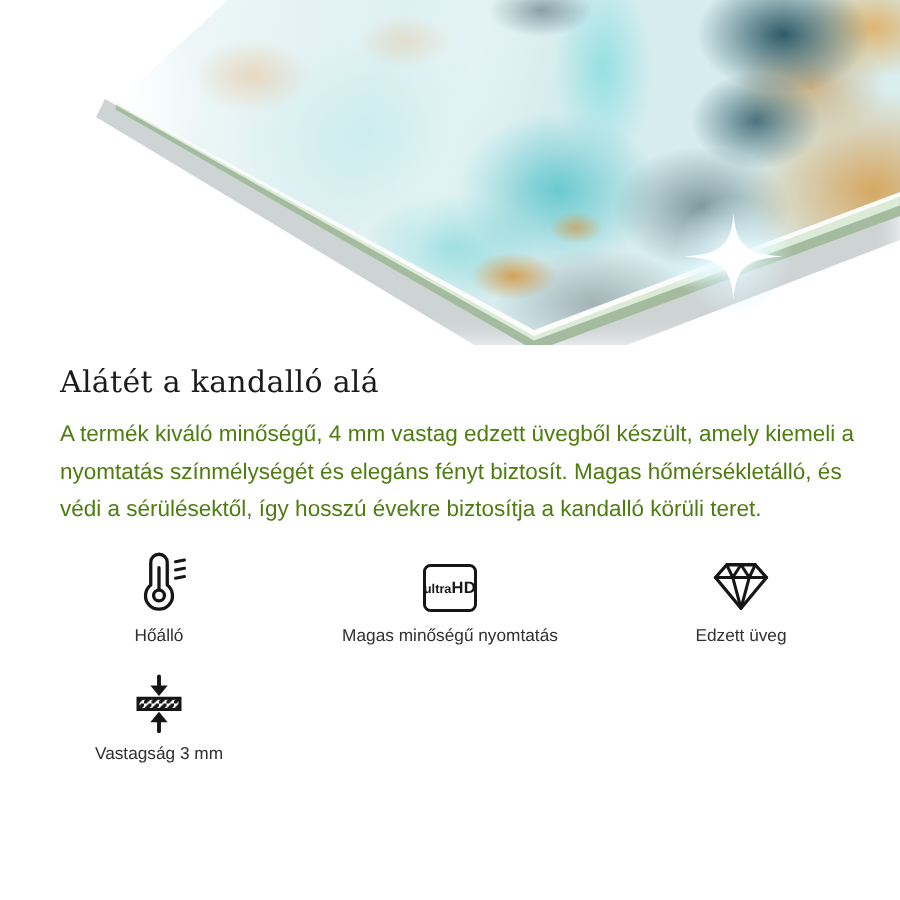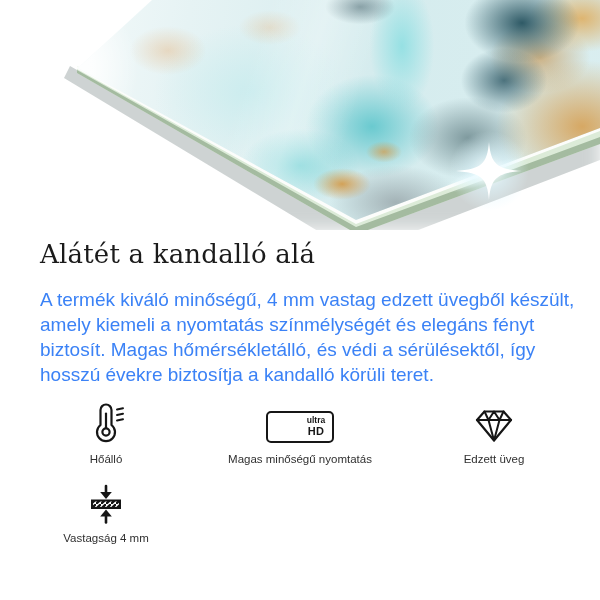--- a/index.html
+++ b/index.html
@@ -62,41 +62,41 @@
     position:absolute;left:440px;top:166px;width:88px;height:18px;z-index:4;
     transform:rotate(-20.5deg);
     background:radial-gradient(closest-side, rgba(242,253,255,0.95), rgba(242,253,255,0));
   }
   .sparkle{position:absolute;left:447px;top:129px;width:84px;height:84px;z-index:5;}
 
   
   .headline{
     margin:6px 0 0 40px;
     font-family:"DejaVu Serif","Liberation Serif",serif;
-    font-weight:400;font-size:26px;line-height:37px;color:#1b1b1b;letter-spacing:0.2px;
+    font-weight:400;font-size:20px;line-height:37px;color:#1b1b1b;letter-spacing:0.2px;
   }
   .description{
-    margin:14px 0 0 40px;width:545px;
-    font-size:19px;line-height:25px;color:#3b82f6;
+    margin:4px 0 0 40px;width:545px;
+    font-size:15px;line-height:25px;color:#4d7c0f;
   }
 
   
   .features{
     display:grid;grid-template-columns:repeat(3,1fr);
     margin:12px 9px 0;row-gap:13px;
   }
   .feature{display:flex;flex-direction:column;align-items:center;}
   .ficon{height:46px;display:flex;align-items:flex-end;justify-content:center;}
   .flabel{margin-top:8px;font-size:11.5px;color:#303030;text-align:left;}
   .icon-stroke{stroke:#161616;fill:none;stroke-linecap:round;stroke-linejoin:round;}
   .icon-fill{fill:#161616;stroke:none;}
   .uhd{
     width:32px;height:28px;border:2.5px solid #161616;border-radius:5px;
-    display:flex;flex-direction:column;align-items:center;justify-content:center;
-    font-weight:700;color:#161616;margin-bottom:2px;padding-left:32px;
+    display:flex;align-items:center;justify-content:center;
+    font-weight:700;color:#161616;margin-bottom:2px;
   }
   .uhd .t1{font-size:8.5px;line-height:9px;}
   .uhd .t2{font-size:11px;line-height:13px;letter-spacing:0.3px;}
 </style>
 </head>
 <body>
 
 <div class="page">
 
   <div class="hero">
@@ -171,17 +171,17 @@
               <path d="M-1 6 L6 -1" stroke="#161616" stroke-width="2.4"></path>
             </pattern>
           </defs>
           <path class="icon-stroke" stroke-width="2.6" d="M20 2 L20 8"></path>
           <path class="icon-fill" d="M14.2 8 L25.8 8 L20 15 Z"></path>
           <rect x="6" y="16.5" width="28" height="7.5" fill="url(#hatch)" stroke="#161616" stroke-width="2"></rect>
           <path class="icon-fill" d="M14.2 32.5 L25.8 32.5 L20 25.5 Z"></path>
           <path class="icon-stroke" stroke-width="2.6" d="M20 32.5 L20 38.5"></path>
         </svg>
       </div>
-      <div class="flabel">Vastagság 4 mm</div>
+      <div class="flabel">Vastagság 3 mm</div>
     </div>
 
   </div>
 </div>
 
 </body></html>

